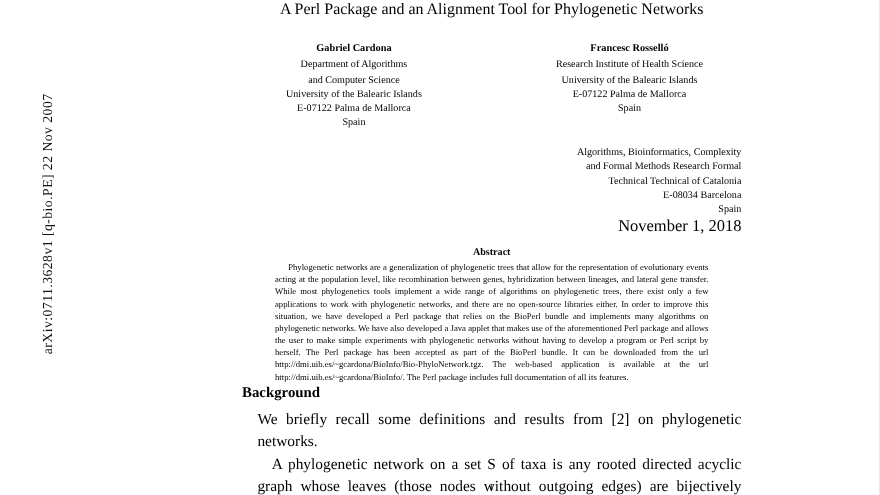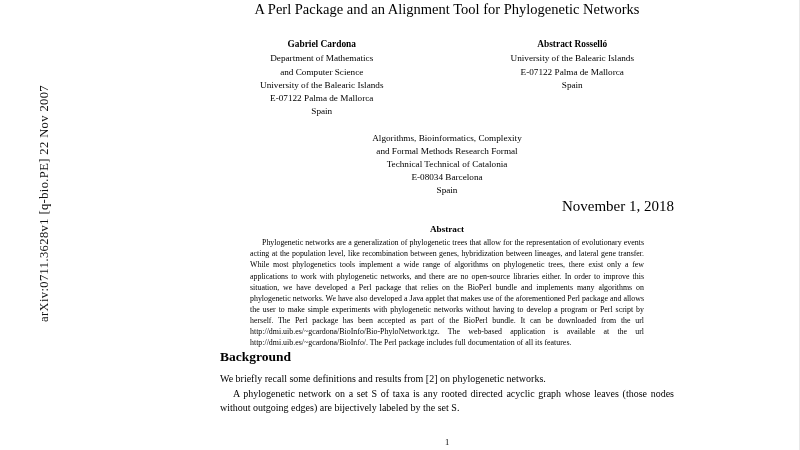--- a/index.html
+++ b/index.html
@@ -80,21 +80,21 @@
     text-align: center;
     font-size: 9.2px;
     line-height: 1.42;
   }
   .author-single .aname {
     font-weight: bold;
     font-size: 9.4px;
     display: block;
     margin-bottom: 1px;
   }
-  .author-single .aline { display: block; }
+  .author-single .aline { display: block; text-align: right; }
 
   .pdate {
     text-align: right;
     font-size: 15px;
     margin-top: 1px;
   }
 
   .abstract-head {
     text-align: center;
     font-weight: bold;
@@ -110,24 +110,24 @@
   }
   .abstract-body .ind { display: inline-block; width: 12px; }
 
   .section-head {
     font-size: 13.5px;
     font-weight: bold;
     margin-bottom: 7px;
   }
 
   .body-par {
-    font-size: 10px;
+    font-size: 14px;
     line-height: 1.44;
     text-align: justify;
-    margin: 0 0 1px 0;
+    margin: 0 0 1px 14px;
   }
   .body-par.indent { text-indent: 13px; }
 
   .folio {
     position: absolute;
     bottom: 3px;
     left: 0;
     width: 686px;
     text-align: center;
     font-size: 8.5px;
@@ -157,28 +157,29 @@
 <div id="arxiv-stamp">arXiv:0711.3628v1  [q-bio.PE]  22 Nov 2007</div>
 
 <div id="page">
   <div id="page-inner">
 
     <h1 class="title">A Perl Package and an Alignment Tool for Phylogenetic Networks</h1>
 
     <div class="authors-row">
       <div class="author-block">
         <span class="aname">Gabriel Cardona</span>
-        <span class="aline">Department of Mathematics</span>
+        <span class="aline">Department of Algorithms</span>
         <span class="aline">and Computer Science</span>
         <span class="aline">University of the Balearic Islands</span>
         <span class="aline">E-07122 Palma de Mallorca</span>
         <span class="aline">Spain</span>
       </div>
       <div class="author-block">
-        <span class="aname">Abstract Rosselló</span>
+        <span class="aname">Francesc Rosselló</span>
+        <span class="aline">Research Institute of Health Science</span>
         <span class="aline">University of the Balearic Islands</span>
         <span class="aline">E-07122 Palma de Mallorca</span>
         <span class="aline">Spain</span>
       </div>
     </div>
 
     <div class="author-single">
       <span class="aline">Algorithms, Bioinformatics, Complexity</span>
       <span class="aline">and Formal Methods Research Formal</span>
       <span class="aline">Technical Technical of Catalonia</span>

